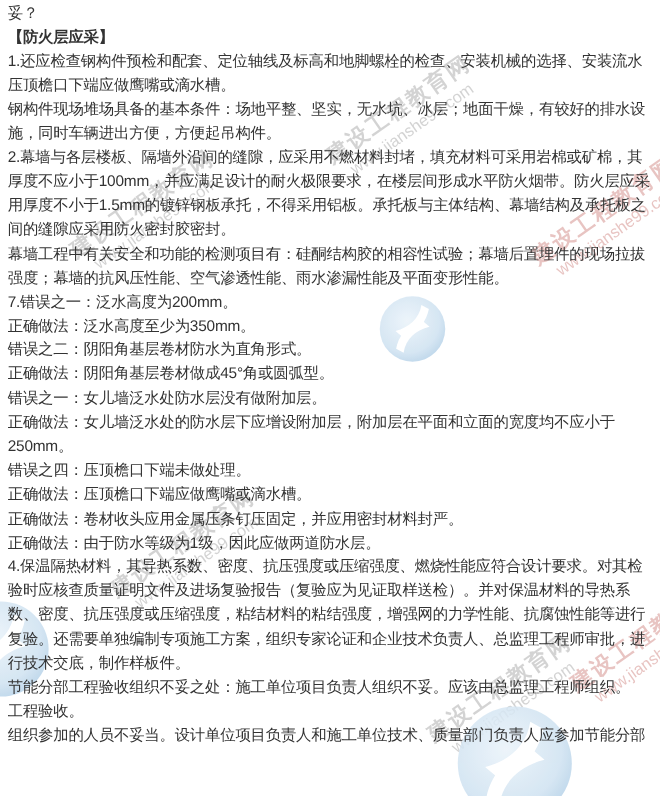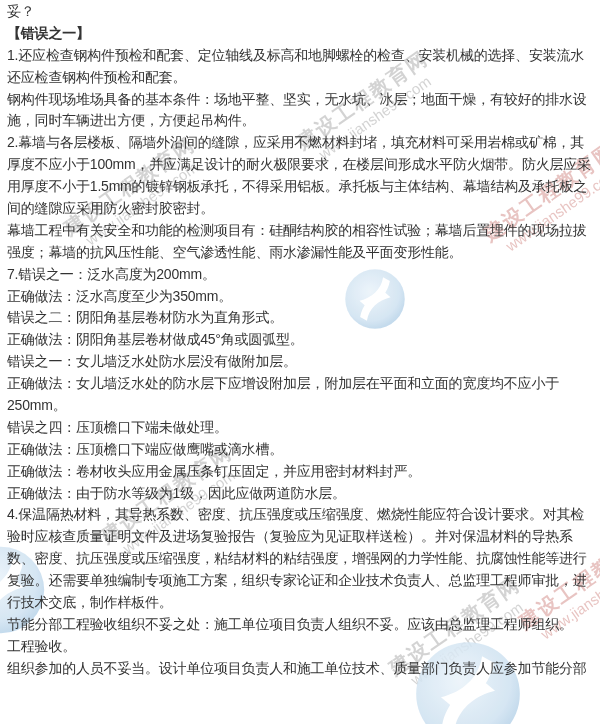--- a/index.html
+++ b/index.html
@@ -116,23 +116,23 @@
         </radialGradient>
       </defs>
       <circle cx="50" cy="50" r="48" fill="url(#lg3)"></circle>
       <path d="M63 15 C60 35 45 48 25 53 L38 64 C58 56 71 38 74 21 Z" fill="#ffffff"></path>
       <path d="M37 85 C40 65 55 52 75 47 L62 36 C42 44 29 62 26 79 Z" fill="#ffffff"></path>
     </svg>
   </div>
 
   <div class="content">
       <div class="line">妥？</div>
-      <div class="line bold">【错误之一】</div>
+      <div class="line bold">【防火层应采】</div>
       <div class="line">1.还应检查钢构件预检和配套、定位轴线及标高和地脚螺栓的检查、安装机械的选择、安装流水</div>
-      <div class="line">还应检查钢构件预检和配套。</div>
+      <div class="line">压顶檐口下端应做鹰嘴或滴水槽。</div>
       <div class="line">钢构件现场堆场具备的基本条件：场地平整、坚实，无水坑、冰层；地面干燥，有较好的排水设</div>
       <div class="line">施，同时车辆进出方便，方便起吊构件。</div>
       <div class="line">2.幕墙与各层楼板、隔墙外沿间的缝隙，应采用不燃材料封堵，填充材料可采用岩棉或矿棉，其</div>
       <div class="line">厚度不应小于100mm，并应满足设计的耐火极限要求，在楼层间形成水平防火烟带。防火层应采</div>
       <div class="line">用厚度不小于1.5mm的镀锌钢板承托，不得采用铝板。承托板与主体结构、幕墙结构及承托板之</div>
       <div class="line">间的缝隙应采用防火密封胶密封。</div>
       <div class="line">幕墙工程中有关安全和功能的检测项目有：硅酮结构胶的相容性试验；幕墙后置埋件的现场拉拔</div>
       <div class="line">强度；幕墙的抗风压性能、空气渗透性能、雨水渗漏性能及平面变形性能。</div>
       <div class="line">7.错误之一：泛水高度为200mm。</div>
       <div class="line">正确做法：泛水高度至少为350mm。</div>

